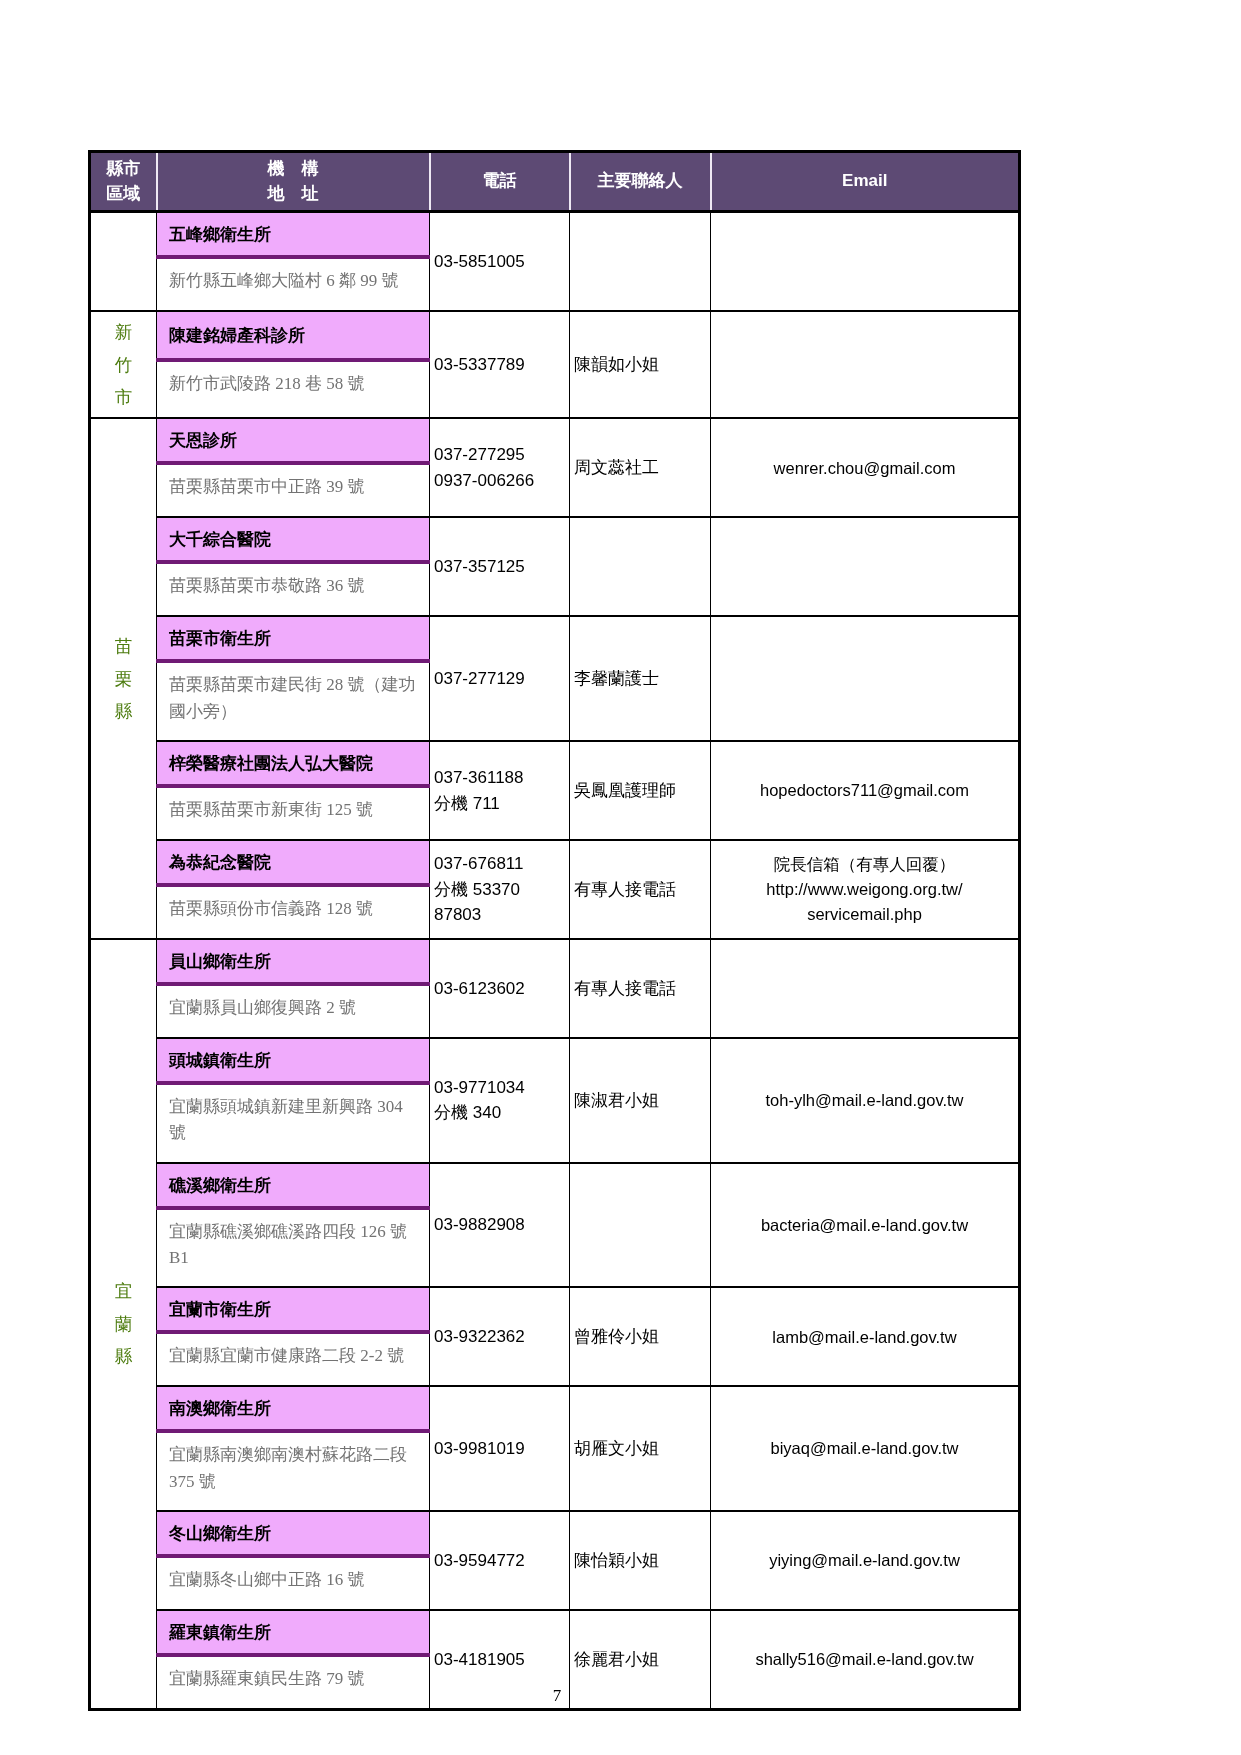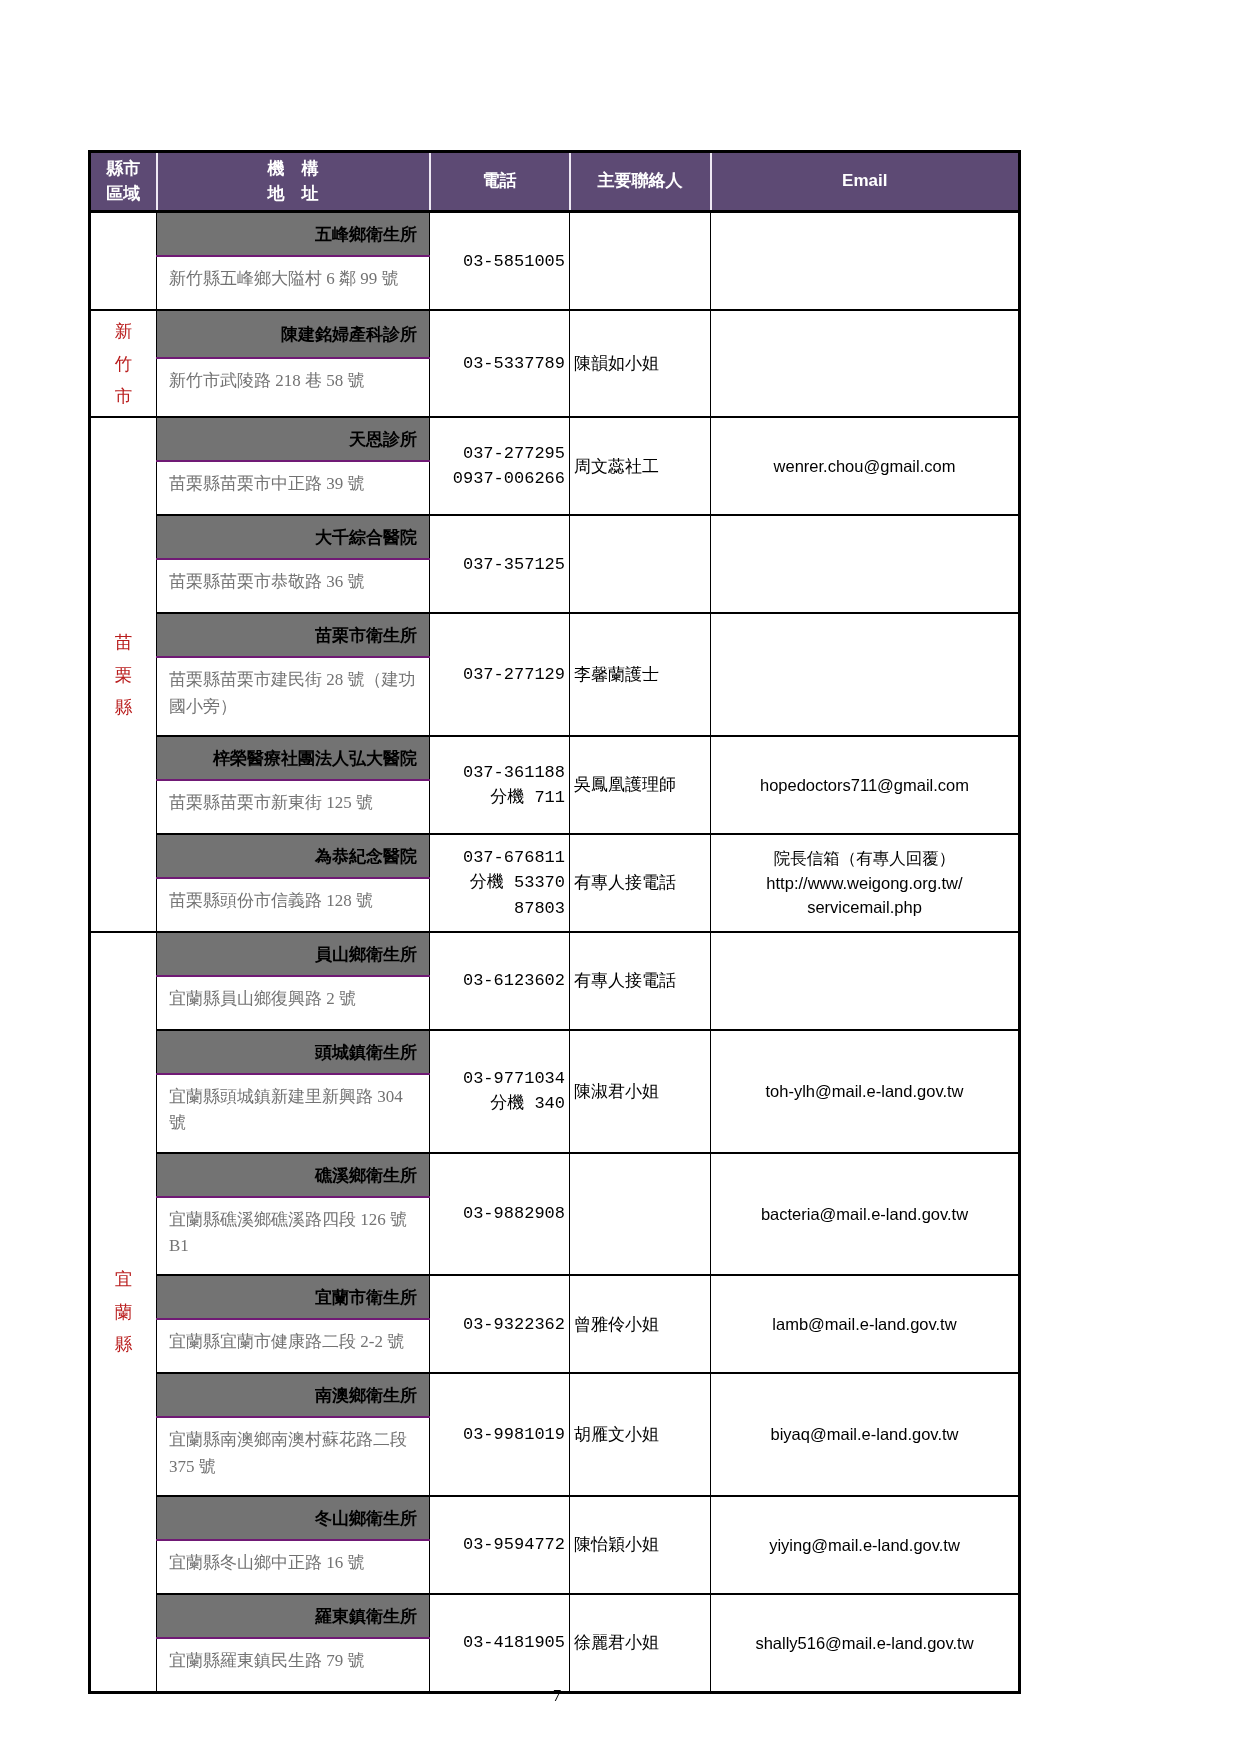--- a/index.html
+++ b/index.html
@@ -47,50 +47,49 @@
   td {
     border: 1.5px solid #000;
     font-size: 17px;
     vertical-align: middle;
   }
   tr.block-start td { border-top: 2.4px solid #000; }
 
   td.region-cell {
     text-align: center;
     vertical-align: middle;
-    color: #b91c1c;
+    color: #4d7c0f;
     font-size: 17.5px;
     padding: 4px 0;
   }
   .region-text {
     display: inline-block;
     width: 1.1em;
     line-height: 1.85;
     word-break: break-all;
     text-align: center;
   }
   td.name-cell {
-    background: #737373;
+    background: #f0abfc;
     font-weight: bold;
     font-family: "Liberation Sans", "DejaVu Sans", sans-serif;
     padding: 10px 12px 9px 12px;
     height: 44px;
-    border-bottom: 2px solid #701a75;
-    text-align: right;
+    border-bottom: 4px solid #701a75;
   }
   td.addr-cell {
     padding: 9px 12px 15px 12px;
     height: 54px;
     line-height: 1.55;
     color: #737373;
     vertical-align: top;
   }
   td.phone-cell {
-    text-align: right;
-    font-family: Liberation Mono, monospace;
+    text-align: left;
+    font-family: Liberation Sans, sans-serif;
     white-space: pre-line;
     line-height: 1.5;
     padding: 4px 4px;
   }
   td.contact-cell {
     padding: 4px 4px;
     line-height: 1.5;
   }
   td.email-cell {
     text-align: center;

